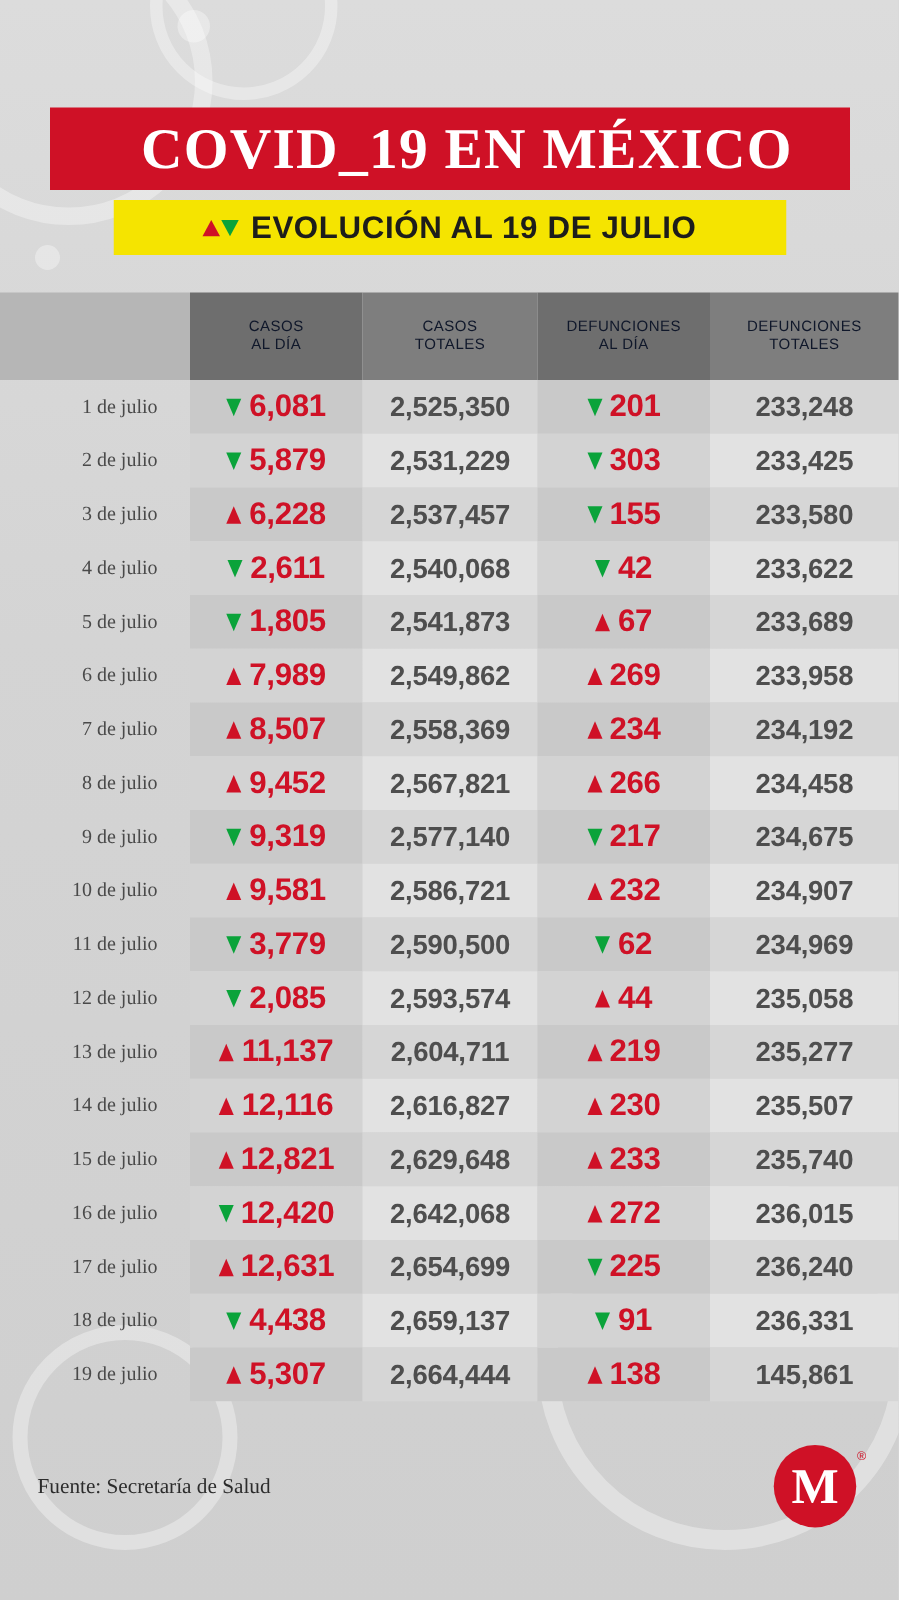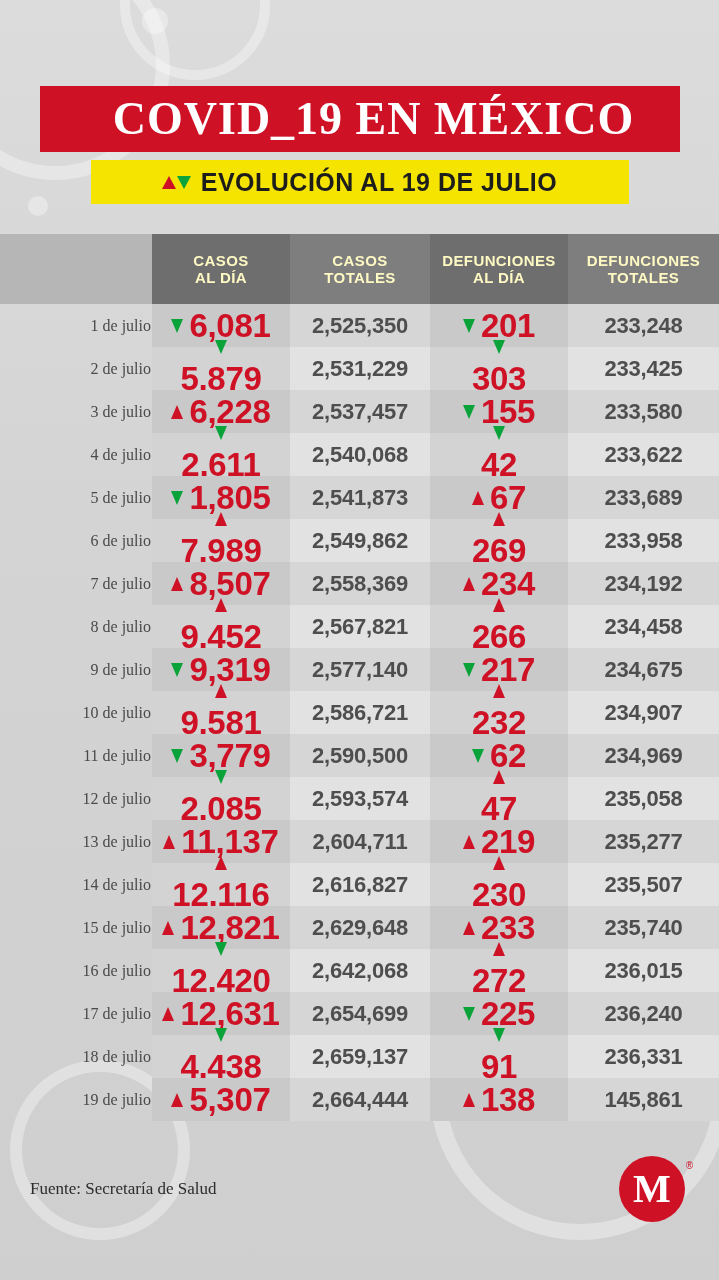--- a/index.html
+++ b/index.html
@@ -112,21 +112,21 @@
     align-items: stretch;
   }
   .row.head {
     height: 70px;
   }
   .c-date {
     width: 152px;
     display: flex;
     align-items: center;
     justify-content: flex-end;
-    padding-right: 1px;
+    padding-right: 26px;
     font-size: 16px;
     color: #4a4a4a;
     font-family: "Liberation Serif", serif;
   }
   .c-casos-dia {
     width: 138px;
     display: flex;
     align-items: center;
     justify-content: center;
     gap: 6px;
@@ -150,40 +150,40 @@
     align-items: center;
     justify-content: center;
   }
 
   .row.head .c-date { background: #b6b6b6; }
   .row.head .c-casos-dia,
   .row.head .c-def-dia { background: #6e6e6e; }
   .row.head .c-casos-tot,
   .row.head .c-def-tot { background: #7e7e7e; }
   .row.head .hd {
-    color: #fef9c3;
-    font-size: 15px;
-    font-weight: bold;
+    color: #0f172a;
+    font-size: 12px;
+    font-weight: normal;
     text-align: center;
     line-height: 1.15;
     letter-spacing: 0.4px;
   }
 
   .row.odd .c-casos-dia,
   .row.odd .c-def-dia { background: #c9c9c9; }
   .row.odd .c-casos-tot,
   .row.odd .c-def-tot { background: #d6d6d6; }
   .row.even .c-casos-dia,
-  .row.even .c-def-dia { background: #d3d3d3; flex-direction: column; }
+  .row.even .c-def-dia { background: #d3d3d3; }
   .row.even .c-casos-tot,
   .row.even .c-def-tot { background: #e2e2e2; }
 
   .num-red {
     color: #cf1126;
-    font-size: 33px;
+    font-size: 25px;
     font-weight: bold;
     letter-spacing: -0.3px;
   }
   .num-dark {
     color: #4e4e4e;
     font-size: 22px;
     font-weight: bold;
     letter-spacing: -0.2px;
   }
   .ind-up, .ind-down {
@@ -483,21 +483,21 @@
           <div class="c-date">12 de julio</div>
           <div class="c-casos-dia">
             <span class="ind-down"></span>
             <span class="num-red">2,085</span>
           </div>
           <div class="c-casos-tot">
             <span class="num-dark">2,593,574</span>
           </div>
           <div class="c-def-dia">
             <span class="ind-up"></span>
-            <span class="num-red">47</span>
+            <span class="num-red">44</span>
           </div>
           <div class="c-def-tot">
             <span class="num-dark">235,058</span>
           </div>
         </div>
         <div class="row odd">
           <div class="c-date">13 de julio</div>
           <div class="c-casos-dia">
             <span class="ind-up"></span>
             <span class="num-red">11,137</span>

